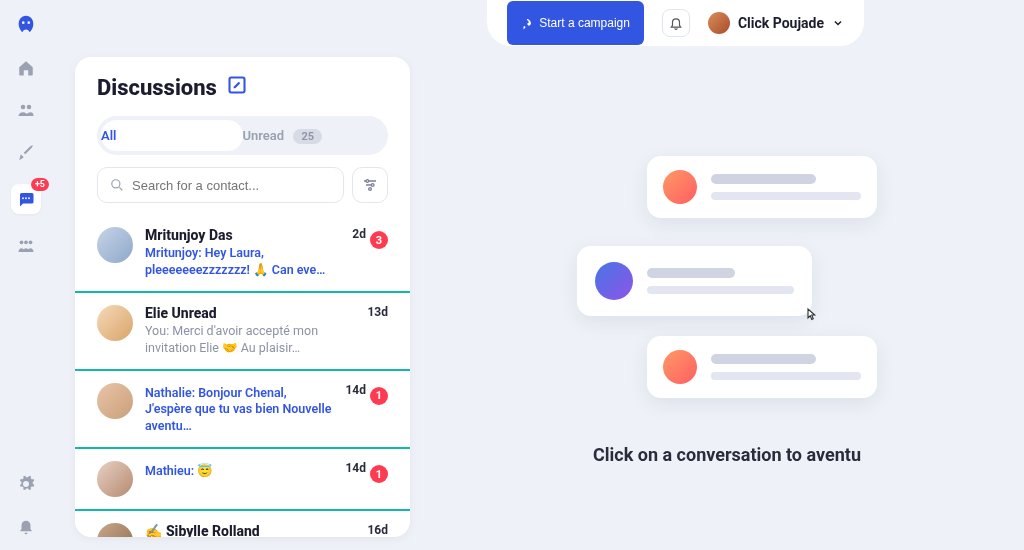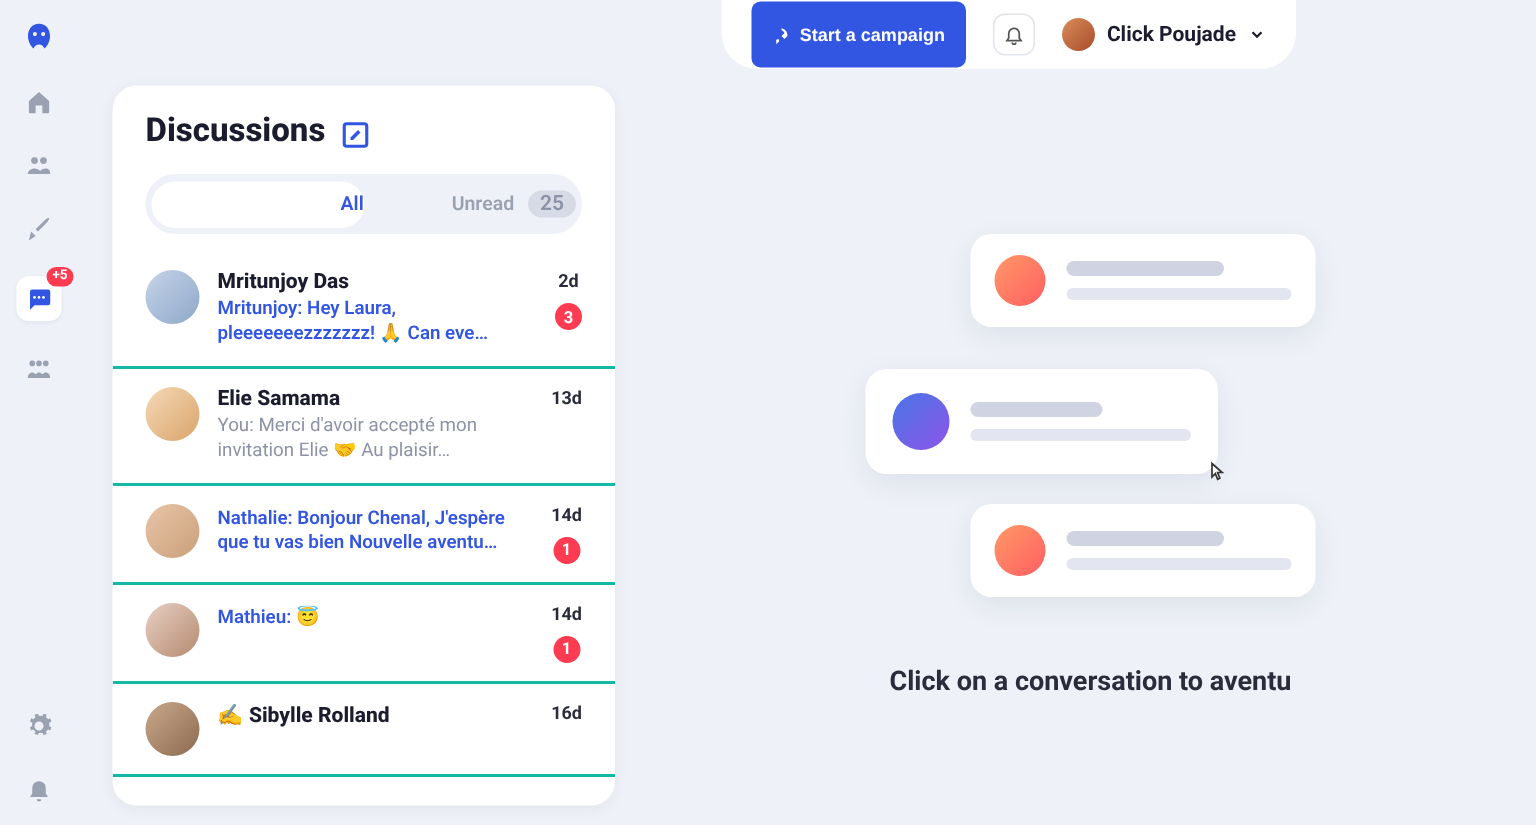--- a/index.html
+++ b/index.html
@@ -27,21 +27,21 @@
     display:flex;
     align-items:center;
     background:#fff;
     border-radius:0 0 24px 24px;
     height:46px;
     padding:0 20px;
   }
   .start-btn {
     background:#3255e2;
     color:#fff;
-    font-weight:700;
+    font-weight:400;
     font-size:12px;
     border:none;
     border-radius:6px;
     padding:15px 14px;
     display:flex;
     align-items:flex-end;
     gap:6px;
     cursor:pointer;
   }
   .bell {
@@ -84,34 +84,34 @@
     left:75px; top:57px;
     width:335px; height:480px;
     background:#fff;
     border-radius:16px;
     box-shadow:0 2px 10px rgba(20,30,60,0.05);
     display:flex;flex-direction:column;
     overflow:hidden;
   }
   .panel-head{
     padding:18px 22px 10px;
-    display:flex;align-items:flex-end;gap:10px;
+    display:flex;align-items:flex-start;gap:10px;
   }
   .panel-title{font-size:22px;font-weight:800;color:#1b1c2e;}
   .edit-icon{color:#3255e2;width:20px;height:20px;}
 
   .tabs{
     margin:6px 22px 0;
     background:#eef1f7;border-radius:24px;
     display:flex;align-items:center;padding:4px;
     font-size:13px;font-weight:600;
   }
-  .tab{flex:1;text-align:right;padding:8px 0;border-radius:20px;color:#9aa1b1;cursor:pointer;}
+  .tab{flex:1;text-align:left;padding:8px 0;border-radius:20px;color:#9aa1b1;cursor:pointer;}
   .tab.active{background:#fff;color:#3255e2;}
-  .tab .count{background:#d7dbe6;border-radius:10px;padding:1px 8px;font-size:14px;margin-left:6px;color:#8c93a6;}
+  .tab .count{background:#d7dbe6;border-radius:10px;padding:1px 8px;font-size:11px;margin-left:6px;color:#8c93a6;}
 
   .searchrow{display:flex;gap:8px;margin:12px 22px 0;}
   .search{
     flex:1;display:flex;align-items:center;gap:8px;
     border:1px solid #e2e6ef;border-radius:10px;
     padding:8px 12px;color:#9aa1b1;font-size:13px;
   }
   .search input{border:none;outline:none;flex:1;font-size:13px;color:#333;background:transparent;}
   .filters-btn{
     width:36px;height:36px;border:1px solid #e2e6ef;border-radius:10px;
@@ -133,21 +133,21 @@
   .conv .top{display:flex;justify-content:space-between;align-items:baseline;}
   .conv .name{font-weight:800;font-size:14px;color:#1b1c2e;}
   .conv .time{font-size:12px;font-weight:700;color:#2a2c3c;}
   .conv .preview{font-size:12.5px;line-height:1.35;margin-top:2px;color:#8c93a6;}
   .conv.unread .preview{color:#3255e2;font-weight:600;}
   .conv .badge{
     background:#ff3b52;color:#fff;border-radius:50%;
     width:18px;height:18px;font-size:11px;font-weight:700;
     display:flex;align-items:center;justify-content:center;margin-top:4px;
   }
-  .conv .right{display:flex;flex-direction:column;align-items:center;gap:4px;}
+  .conv .right{display:flex;flex-direction:row;align-items:flex-start;gap:4px;}
 
   .empty {
     position:absolute;left:430px;right:0;top:70px;bottom:0;
     display:flex;flex-direction:column;align-items:center;justify-content:center;
   }
   .empty-illus{position:relative;width:300px;height:260px;}
   .card{
     position:absolute;background:#fff;border-radius:14px;
     box-shadow:0 6px 20px rgba(30,40,80,0.08);
     padding:14px 16px;display:flex;align-items:center;gap:14px;
@@ -262,40 +262,59 @@
   <div class="tabs">
     <div class="tab active">
       <span>All</span>
     </div>
     <div class="tab">
       <span>Unread</span>
       <span class="count">25</span>
     </div>
   </div>
 
+  <div class="searchrow">
+    <div class="search">
+      <span>
+        <svg width="14" height="14" viewBox="0 0 24 24" fill="none" stroke="currentColor" stroke-width="2">
+            <circle cx="10" cy="10" r="7"></circle>
+            <path d="M21 21l-5-5"></path>
+          </svg>
+      </span>
+      <input placeholder="Search for a contact..." style="">
+    </div>
+    <div class="filters-btn">
+      <svg width="16" height="16" viewBox="0 0 24 24" fill="none" stroke="currentColor" stroke-width="2">
+          <path d="M3 6h18M6 12h12M10 18h4"></path>
+          <circle cx="8" cy="6" r="2" fill="#fff"></circle>
+          <circle cx="16" cy="12" r="2" fill="#fff"></circle>
+          <circle cx="12" cy="18" r="2" fill="#fff"></circle>
+        </svg>
+    </div>
+  </div>
 
   <div class="list" id="conv-list">
       <div class="conv unread">
         <div class="av" style="background:linear-gradient(135deg,#c6d4e8,#8ea8c9)"></div>
         <div class="body">
           <div class="top">
             <span class="name">Mritunjoy Das</span>
           </div>
           <div class="preview">Mritunjoy: Hey Laura, pleeeeeeezzzzzzz! 🙏 Can eve…</div>
         </div>
         <div class="right">
           <span class="time">2d</span>
           <span class="badge">3</span>
         </div>
       </div>
       <div class="conv">
         <div class="av" style="background:linear-gradient(135deg,#f5d9b8,#d9a46a)"></div>
         <div class="body">
           <div class="top">
-            <span class="name">Elie Samama</span>
+            <span class="name">Elie Unread</span>
           </div>
           <div class="preview">You: Merci d'avoir accepté mon invitation Elie 🤝 Au plaisir…</div>
         </div>
         <div class="right">
           <span class="time">13d</span>
         </div>
       </div>
       <div class="conv unread">
         <div class="av" style="background:linear-gradient(135deg,#e8c4a8,#caa07a)"></div>
         <div class="body">

